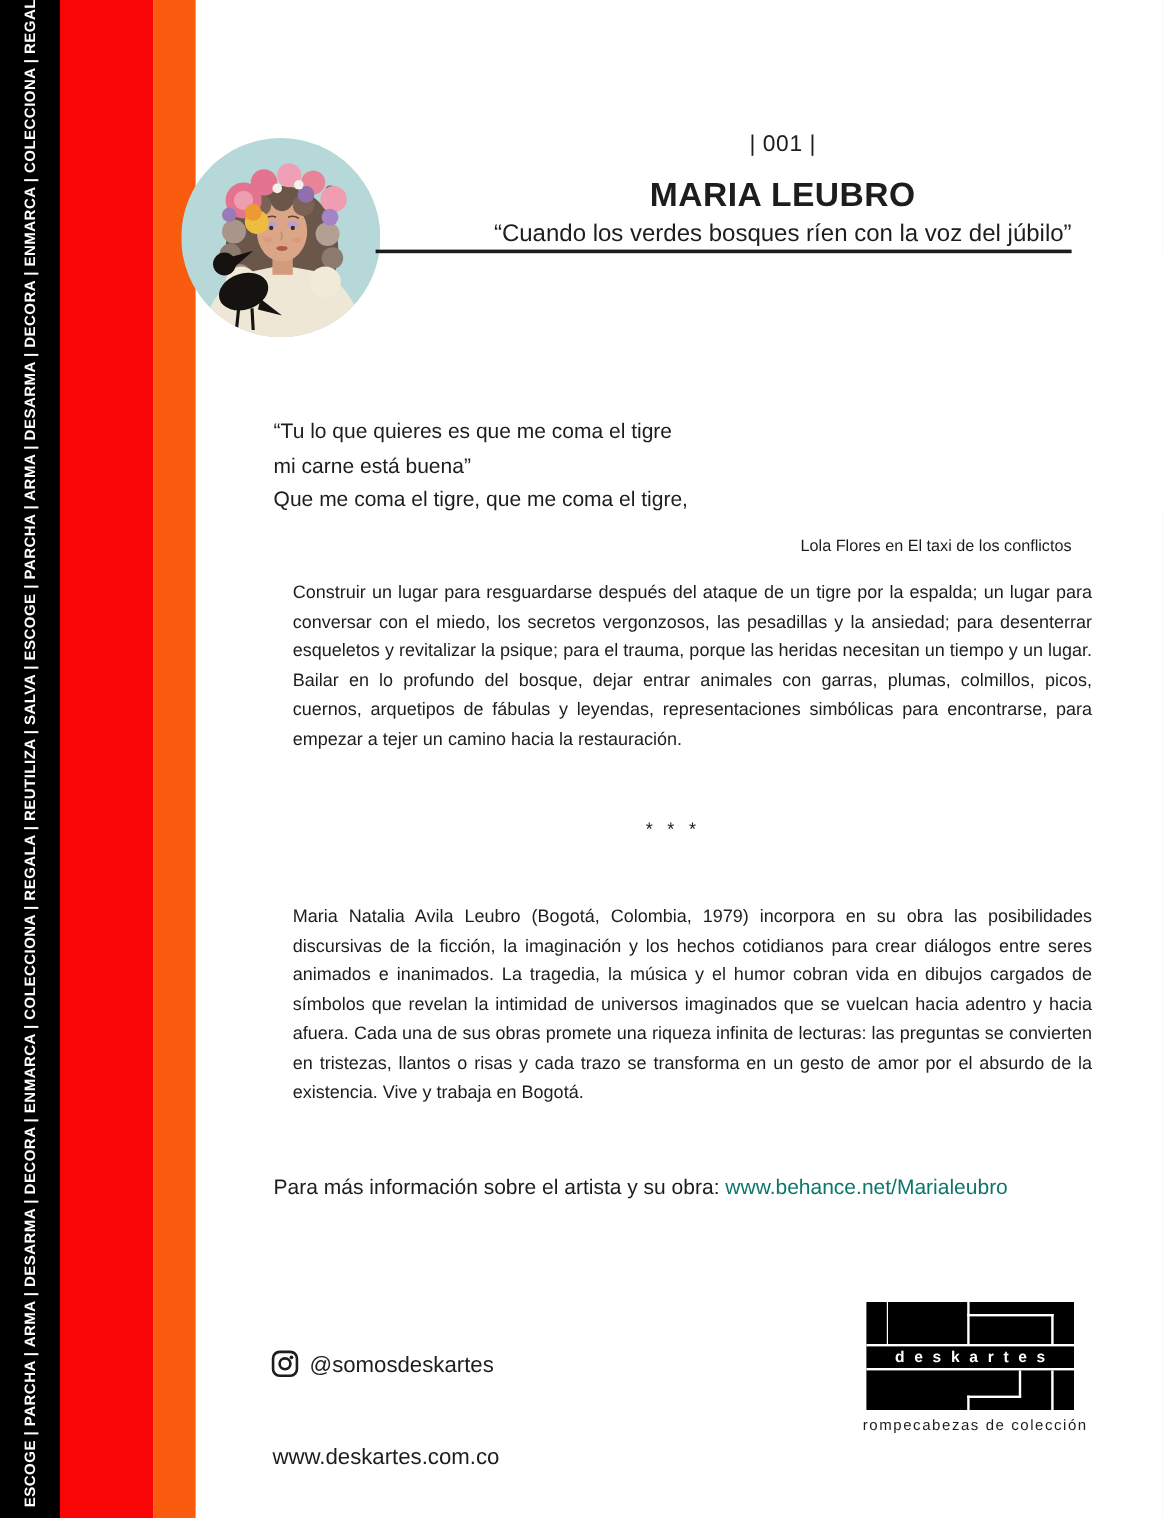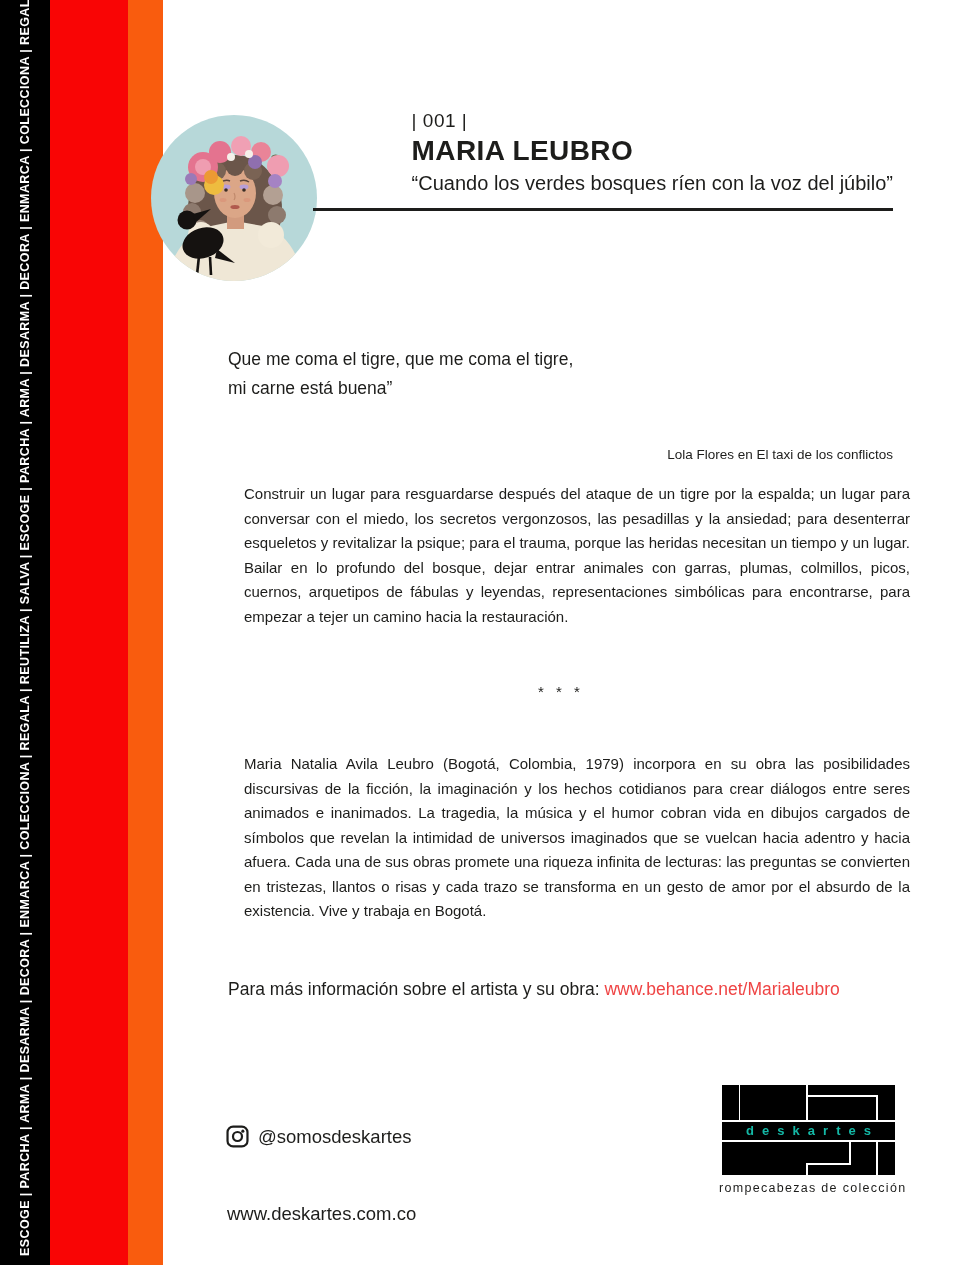--- a/index.html
+++ b/index.html
@@ -20,23 +20,23 @@
     display:flex; align-items:center; padding-left:9px;
     color:#fff; font-size:12.5px; font-weight:bold; letter-spacing:.4px;
     white-space:nowrap; overflow:hidden;
   }
   
   .portrait {
     position:absolute; left:151px; top:115px; width:166px; height:166px;
     border-radius:50%; overflow:hidden;
   }
   
-  .header { position:absolute; top:110px; right:76px; text-align:left; }
+  .header { position:absolute; top:110px; right:76px; text-align:center; }
   .issue-number { font-size:19px; letter-spacing:.5px; }
-  .artist-name  { font-size:28px; font-weight:bold; letter-spacing:.4px; margin-top:3px; }
+  .artist-name  { font-size:28px; font-weight:bold; letter-spacing:.4px; margin-top:15px; }
   .title-quote  { font-size:20px; margin-top:5px; }
   .rule { position:absolute; left:313px; top:208px; width:580px; height:3px; background:#1d1d1b; }
   .meta { position:absolute; top:223px; right:76px; text-align:right; font-size:17px; line-height:22.5px; }
   
   .epigraph { position:absolute; left:228px; top:345px; font-size:17.5px; line-height:28.5px; }
   .attribution { position:absolute; right:76px; top:431px; font-size:13.5px;margin-top:16px; }
   
   .para { position:absolute; left:244px; width:666px; font-size:15px; line-height:24.5px; text-align:justify; }
   .para-1 { top:482px; }
   .para-2 { top:752px; }
@@ -47,21 +47,21 @@
   .ig-row { position:absolute; left:226px; top:1125px; display:flex; align-items:center; gap:9px; }
   .ig-row svg { display:block; }
   .ig-handle { font-size:18.5px; }
   .website { position:absolute; left:227px; top:1203px; font-size:18.5px; }
   
   .logo-box { position:absolute; left:722px; top:1085px; width:173px; height:90px; background:#000; }
   .ll { position:absolute; background:#fff; }
   .logo-wordband {
     position:absolute; left:0; top:36.5px; width:173px; height:17.5px;
     display:flex; align-items:center; justify-content:center;
-    color:#14b8a6; font-size:13px; font-weight:bold;
+    color:#ffffff; font-size:13px; font-weight:bold;
     letter-spacing:.62em; text-indent:.62em; line-height:1;
   }
   .logo-tagline {
     position:absolute; left:719px; top:1181px; width:179px; text-align:center;
     font-size:12.5px; letter-spacing:1.3px; white-space:nowrap;
   }
 </style>
 </head>
 <body>
 
@@ -134,31 +134,32 @@
   </div>
 
   <div class="header">
     <div class="issue-number">| 001 |</div>
     <div class="artist-name">MARIA LEUBRO</div>
     <div class="title-quote">“Cuando los verdes bosques ríen con la voz del júbilo”</div>
   </div>
   <div class="rule"></div>
 
   <div class="epigraph">
+    <div>“Tu lo que quieres es que me coma el tigre</div>
+    <div>mi carne está buena”</div>
     <div>Que me coma el tigre, que me coma el tigre,</div>
-    <div>mi carne está buena”</div>
   </div>
   <div class="attribution">Lola Flores en El taxi de los conflictos</div>
 
   <div class="para para-1">Construir un lugar para resguardarse después del ataque de un tigre por la espalda; un lugar para conversar con el miedo, los secretos vergonzosos, las pesadillas y la ansiedad; para desenterrar esqueletos y revitalizar la psique; para el trauma, porque las heridas necesitan un tiempo y un lugar. Bailar en lo profundo del bosque, dejar entrar animales con garras, plumas, colmillos, picos, cuernos, arquetipos de fábulas y leyendas, representaciones simbólicas para encontrarse, para empezar a tejer un camino hacia la restauración.</div>
   <div class="divider">* * *</div>
   <div class="para para-2">Maria Natalia Avila Leubro (Bogotá, Colombia, 1979) incorpora en su obra las posibilidades discursivas de la ficción, la imaginación y los hechos cotidianos para crear diálogos entre seres animados e inanimados. La tragedia, la música y el humor cobran vida en dibujos cargados de símbolos que revelan la intimidad de universos imaginados que se vuelcan hacia adentro y hacia afuera. Cada una de sus obras promete una riqueza infinita de lecturas: las preguntas se convierten en tristezas, llantos o risas y cada trazo se transforma en un gesto de amor por el absurdo de la existencia. Vive y trabaja en Bogotá.</div>
 
   <div class="info-line">
-    <span>Para más información sobre el artista y su obra: </span><a href="#" class="link" id="behance-link" style="color: #ef4444;">www.behance.net/Marialeubro</a>
+    <span>Para más información sobre el artista y su obra: </span><a href="#" class="link" id="behance-link" style="color: #0f766e;">www.behance.net/Marialeubro</a>
   </div>
 
   <div class="ig-row">
     <span>
       <svg width="23" height="23" viewBox="0 0 24 24">
         <rect x="1.6" y="1.6" width="20.8" height="20.8" rx="5.8" fill="none" stroke="#1d1d1b" stroke-width="2.3"></rect>
         <circle cx="12" cy="12" r="4.7" fill="none" stroke="#1d1d1b" stroke-width="2.3"></circle>
         <circle cx="17.6" cy="6.4" r="1.6" fill="#1d1d1b"></circle>
       </svg>
     </span>

